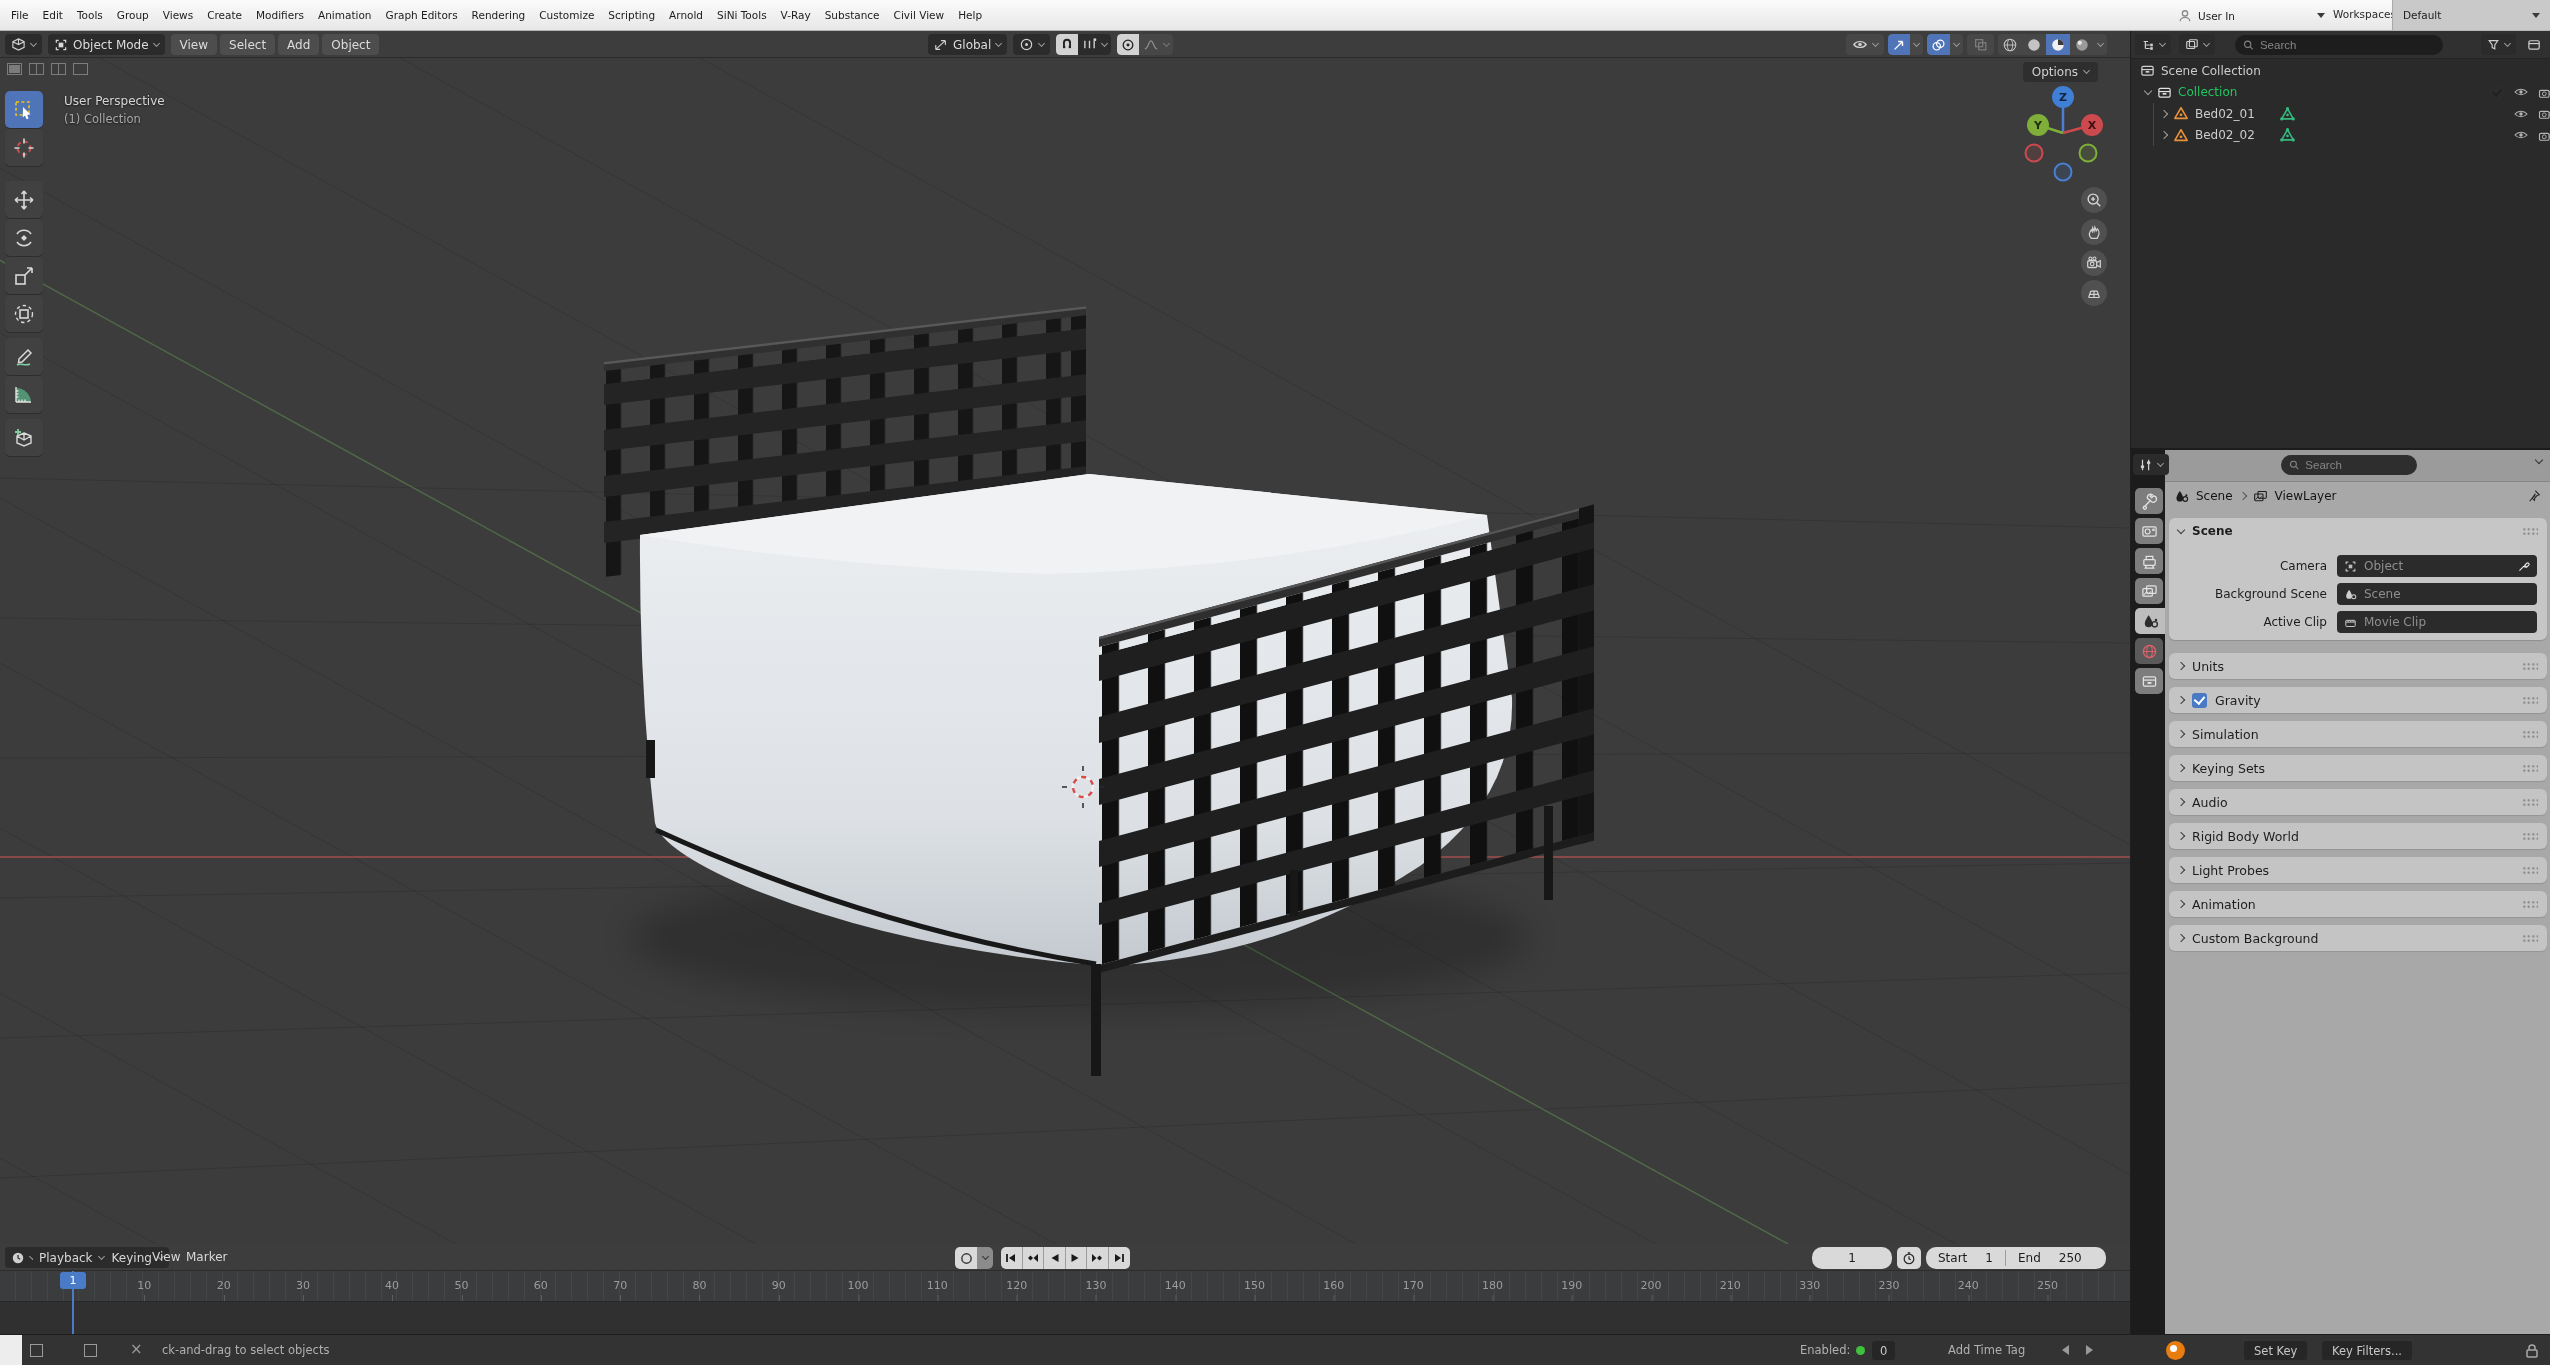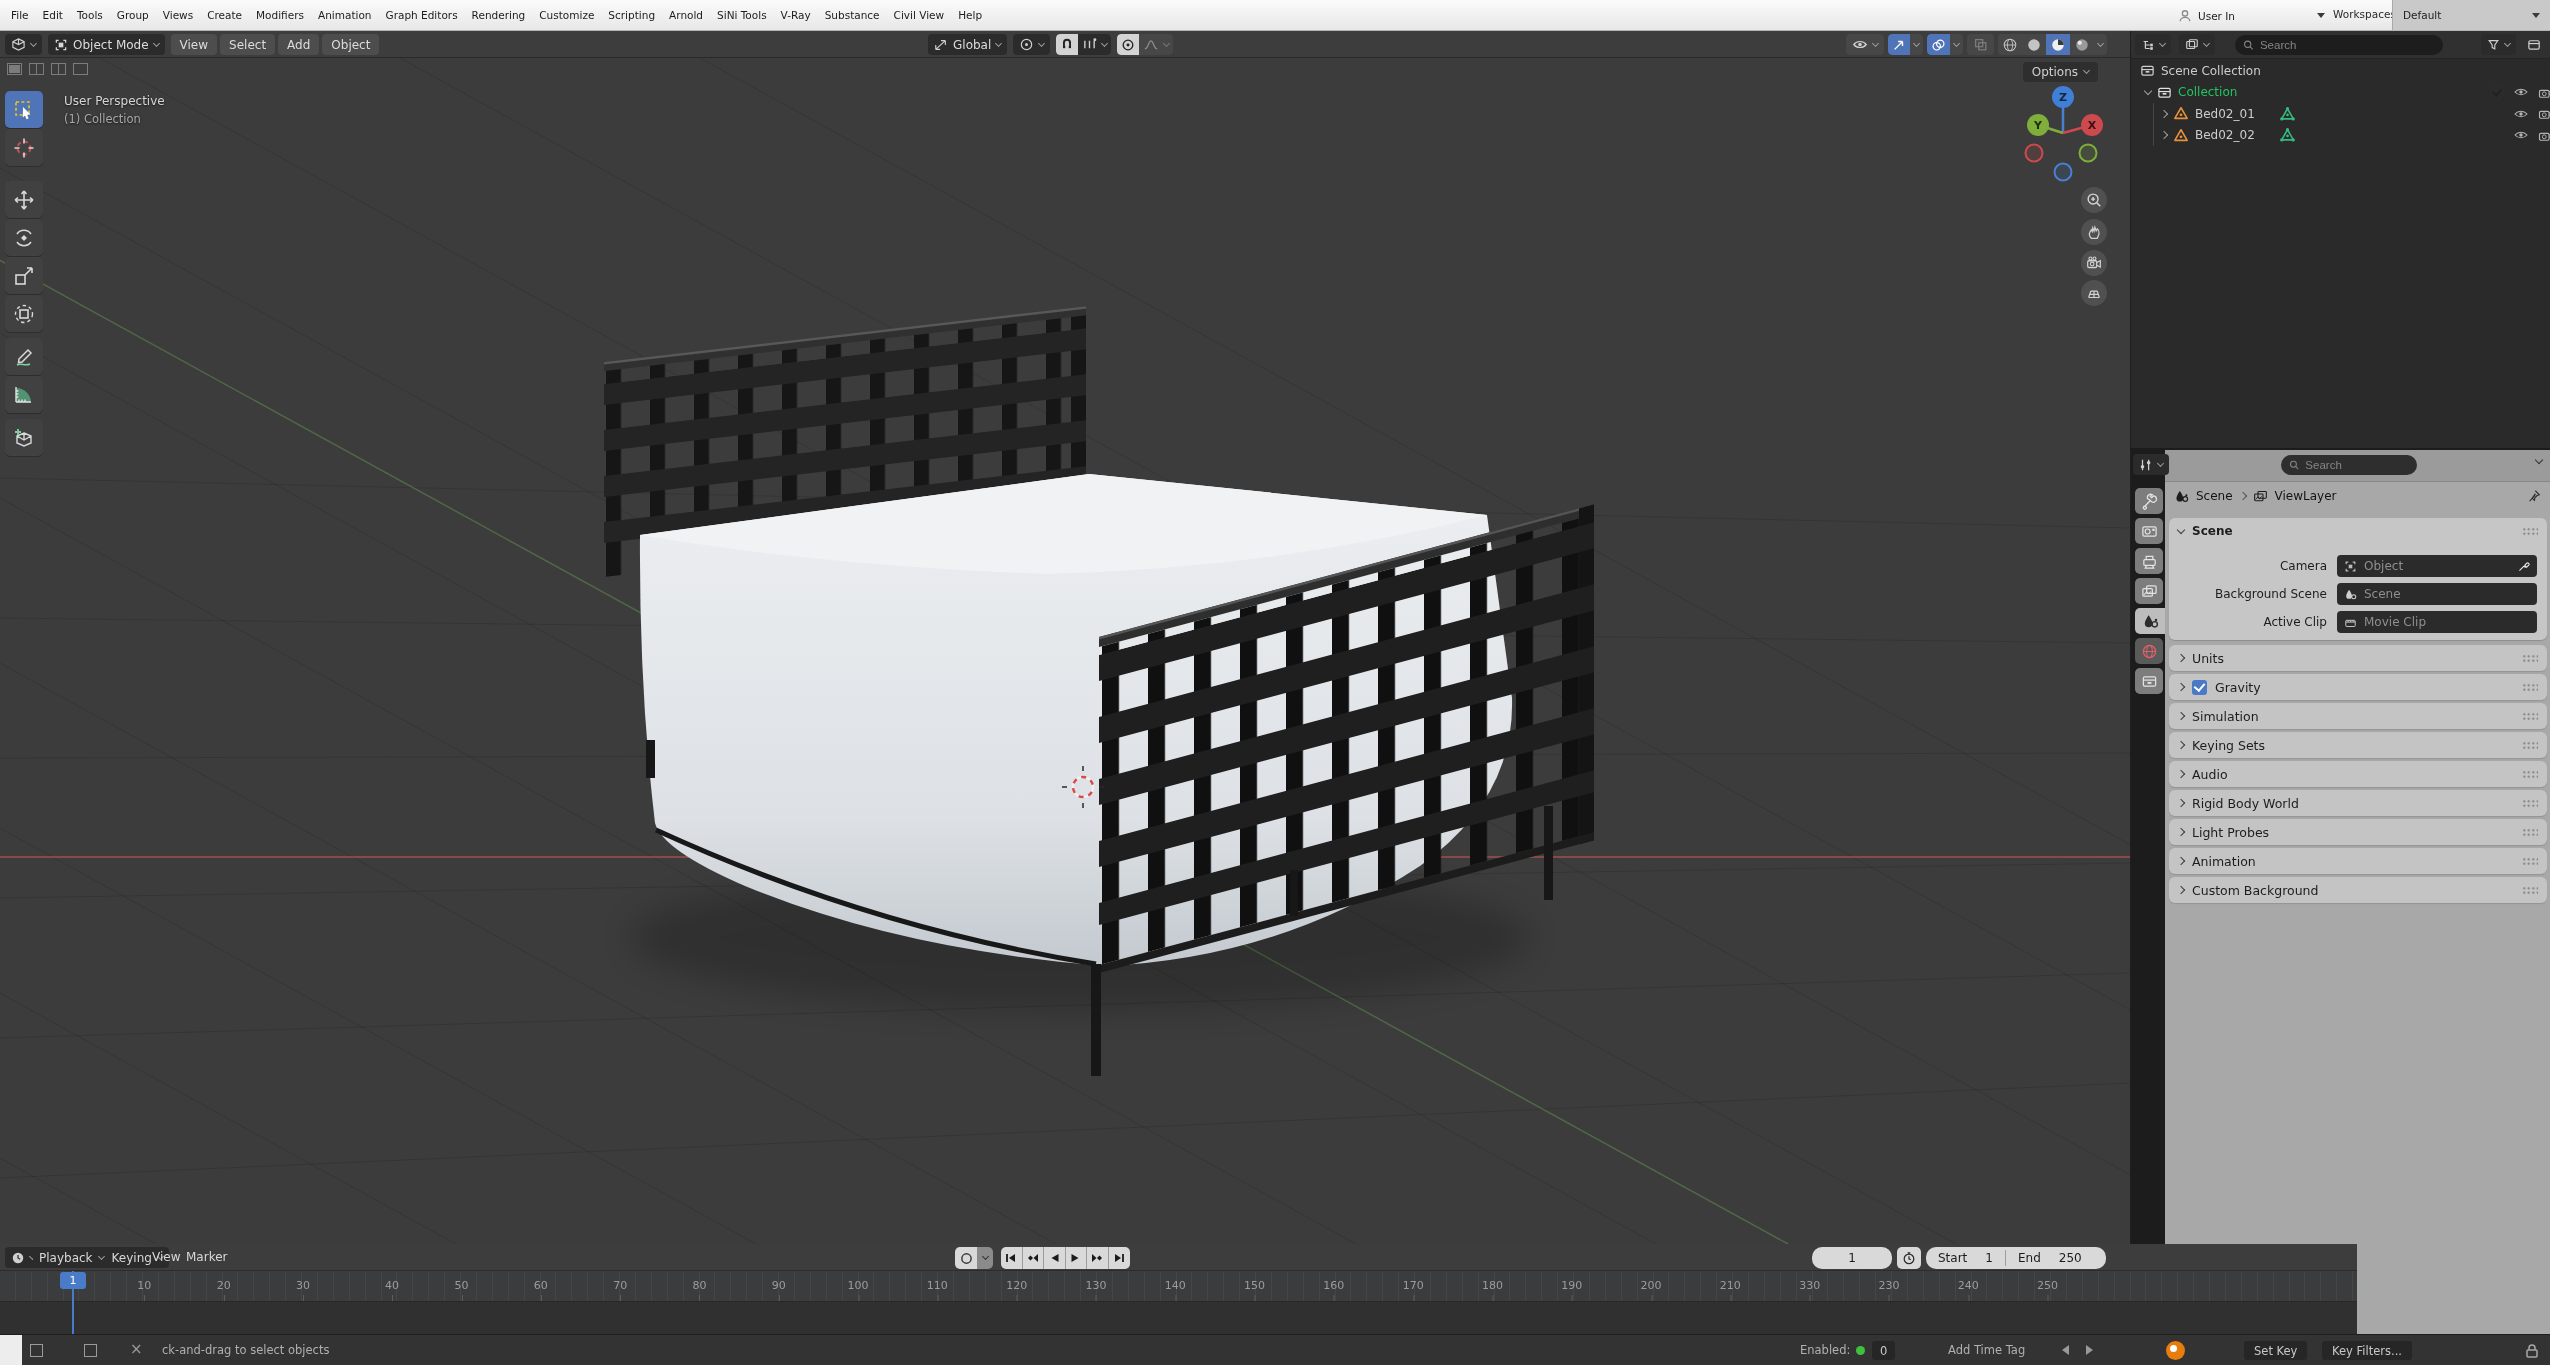--- a/index.html
+++ b/index.html
@@ -80,26 +80,26 @@
   .props .search-box{position:absolute;left:150px;top:5px;width:136px;background:#2e2e2e;}
   .pfilter{position:absolute;right:8px;top:10px;color:#333;}
   .pbread{position:absolute;left:34px;top:32px;width:386px;height:28px;display:flex;align-items:center;gap:7px;padding-left:9px;color:#141414;}
   .ppanel{position:absolute;left:38px;top:68px;width:378px;height:122px;background:#c6c6c6;border-radius:6px;box-shadow:0 1px 1px rgba(0,0,0,.15);}
   .ppanel-head{display:flex;align-items:center;gap:8px;padding:6px 9px;font-weight:bold;}
   .grip{width:16px;height:9px;margin-left:auto;background-image:radial-gradient(circle,#8a8a8a 1px,transparent 1.3px);background-size:4.5px 4.5px;}
   .prow{position:absolute;left:0;right:0;height:24px;display:flex;align-items:center;}
   .prow .lbl{width:168px;text-align:right;padding-right:10px;}
   .pfield{flex:1;margin-right:10px;height:22px;background:#2b2b2b;border-radius:4px;display:flex;align-items:center;gap:7px;padding:0 7px;color:#8f8f8f;}
   #prop-sections{position:absolute;left:38px;top:195px;width:378px;}
-  .psection{height:26px;background:#c4c4c4;border-radius:6px;margin-bottom:3px;display:flex;align-items:center;gap:8px;padding:0 9px;font-size:12.5px;box-shadow:0 1px 1px rgba(0,0,0,.12);}
+  .psection{height:26px;background:#c4c4c4;border-radius:6px;margin-bottom:3px;display:flex;align-items:center;gap:8px;padding:0 9px;font-size:12.5px;box-shadow:0 1px 1px rgba(0,0,0,.12);margin-top:8px;}
   .bluecheck{width:15px;height:15px;background:#4a79c6;border-radius:3px;position:relative;flex:0 0 auto;}
   .bluecheck::after{content:"";position:absolute;left:4px;top:1.5px;width:5px;height:8px;border-right:2px solid #fff;border-bottom:2px solid #fff;transform:rotate(40deg);}
 
   
-  .timeline{position:absolute;left:0;top:1244px;width:2357px;height:90px;}
+  .timeline{position:absolute;left:0;top:1244px;width:2130px;height:90px;}
   .tl-header{position:relative;height:27px;background:#3d3d3d;border-bottom:1px solid #2c2c2c;font-size:12px;color:#d8d8d8;}
   .tl-header .pill{position:absolute;top:3px;}
   .tl-menu{position:absolute;top:6px;}
   .tl-ruler{position:relative;height:30px;background:#3a3c3e;background-image:repeating-linear-gradient(90deg,transparent 0 14.9px,rgba(255,255,255,.05) 14.9px 15.9px);font-size:11px;color:#9c9c9c;overflow:hidden;}
   .rnum{position:absolute;top:8px;transform:translateX(-50%);}
   .rnum::after{content:"";position:absolute;left:50%;top:16px;width:1px;height:7px;background:#5c5c5c;}
   .tl-content{position:relative;height:33px;background:#303030;border-top:1px solid #282828;}
   .ph-line{position:absolute;left:72px;top:27px;width:2px;height:63px;background:#4a7bc8;}
   .ph-label{position:absolute;left:60px;top:28px;width:26px;height:17px;background:#4a7bc8;border-radius:3px;color:#fff;font-size:11px;display:flex;align-items:center;justify-content:center;z-index:2;}
   .transport{position:absolute;left:1001px;top:3px;display:flex;border-radius:5px;overflow:hidden;}

